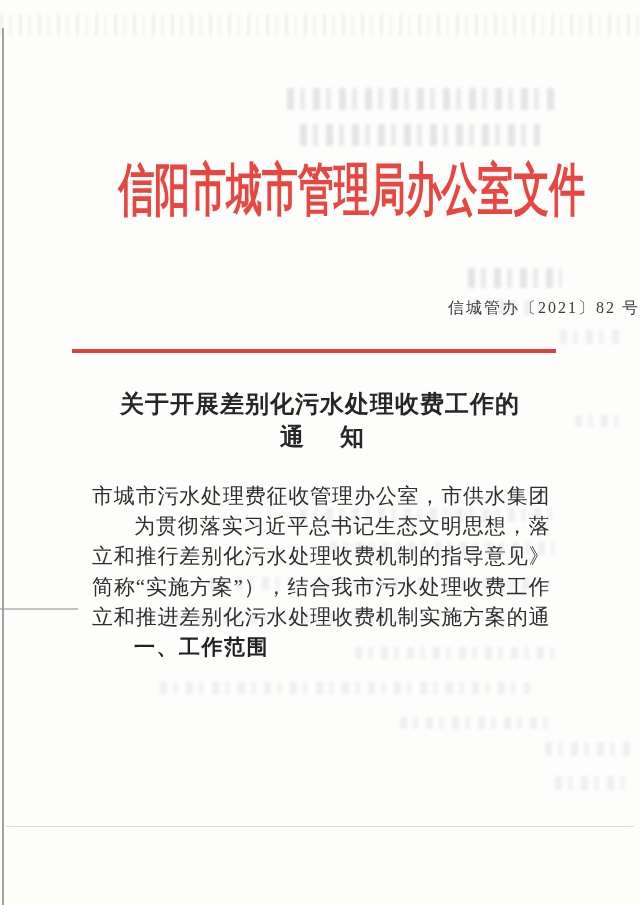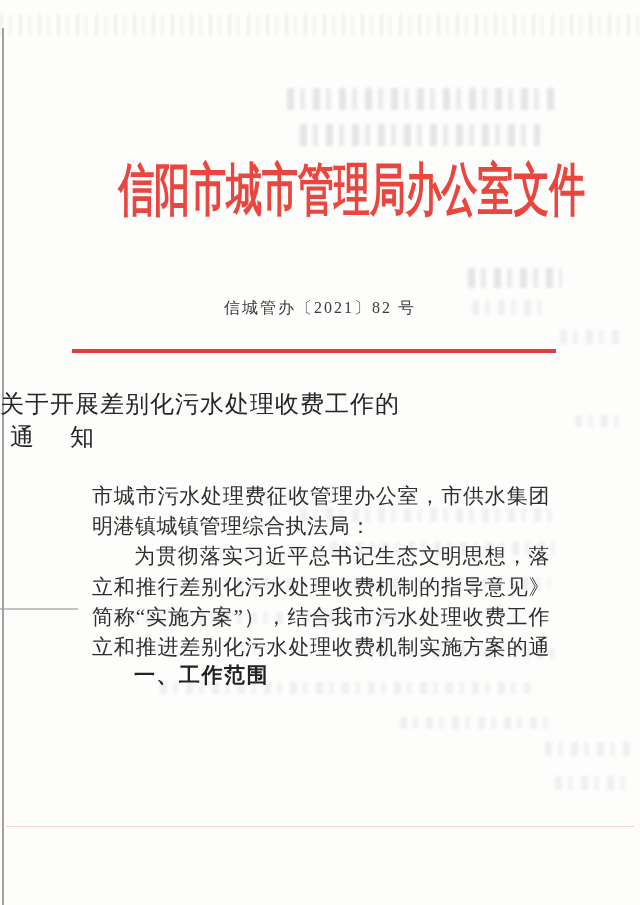--- a/index.html
+++ b/index.html
@@ -53,53 +53,53 @@
     font-size: 57px;
     font-weight: 700;
     line-height: 76px;
     white-space: nowrap;
     letter-spacing: 0px;
     transform: scaleX(.63);
     transform-origin: 50% 50%;
   }
   .doc-number {
     position: absolute; left: 0; top: 298px; width: 640px;
-    text-align: center;
+    text-align: right;
     font-size: 16px;
     letter-spacing: 2px;
     color: #3a3a3a;
   }
   .red-rule {
     position: absolute; left: 72px; top: 349px; width: 484px; height: 4px;
   }
   .notice-title {
     position: absolute; left: 0; top: 388px; width: 640px;
-    text-align: left;
+    text-align: center;
     font-size: 24px;
-    font-weight: 400;
+    font-weight: 700;
     color: #262626;
     line-height: 33px;
     letter-spacing: 1px;
   }
   .notice-title .t2 { letter-spacing: 6px; margin-left: 10px; }
   .body-block {
     position: absolute; left: 92px; top: 481px; width: 458px;
     font-size: 21px;
     color: #2e2e2e;
     letter-spacing: .5px;
   }
   .bline {
     height: 30.2px;
     line-height: 30.2px;
     overflow: hidden;
   }
   .bline.stretch { text-align: justify; text-align-last: justify; }
   .bline.indent { text-indent: 2em; }
   .bline.heading {
-    font-family: Liberation Mono, monospace;
+    font-family: Liberation Sans, sans-serif;
     font-weight: 700;
     color: #222;
     letter-spacing: 1.5px;
   }
 </style>
 </head>
 <body>
 
 <div class="page">
 
@@ -130,21 +130,20 @@
 
   <div class="red-rule" style="background:#e0403a;"></div>
 
   <div class="notice-title">
     <div class="t1">关于开展差别化污水处理收费工作的</div>
     <div class="t2">通　知</div>
   </div>
 
   <div class="body-block">
     <div class="bline stretch">市城市污水处理费征收管理办公室，市供水集团有限公司，</div>
-    <div class="bline">明港镇城镇管理综合执法局：</div>
     <div class="bline stretch indent">为贯彻落实习近平总书记生态文明思想，落实新发展理</div>
     <div class="bline stretch">立和推行差别化污水处理收费机制的指导意见》生态环境厅</div>
     <div class="bline stretch">简称“实施方案”），结合我市污水处理收费工作实际，现</div>
     <div class="bline stretch">立和推进差别化污水处理收费机制实施方案的通知》（以下</div>
     <div class="bline heading indent">一、工作范围</div>
   </div>
 
 </div>
 
 </body></html>

